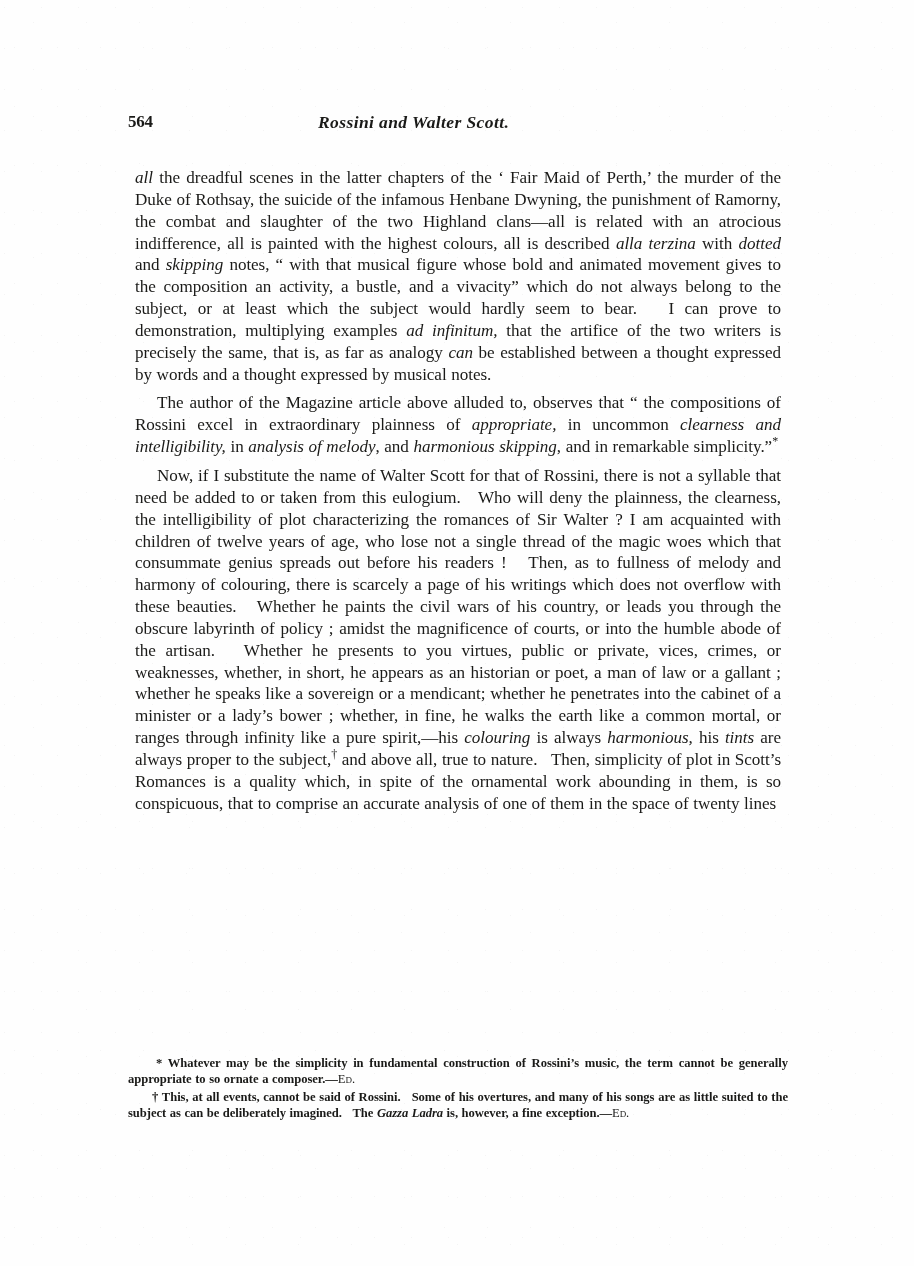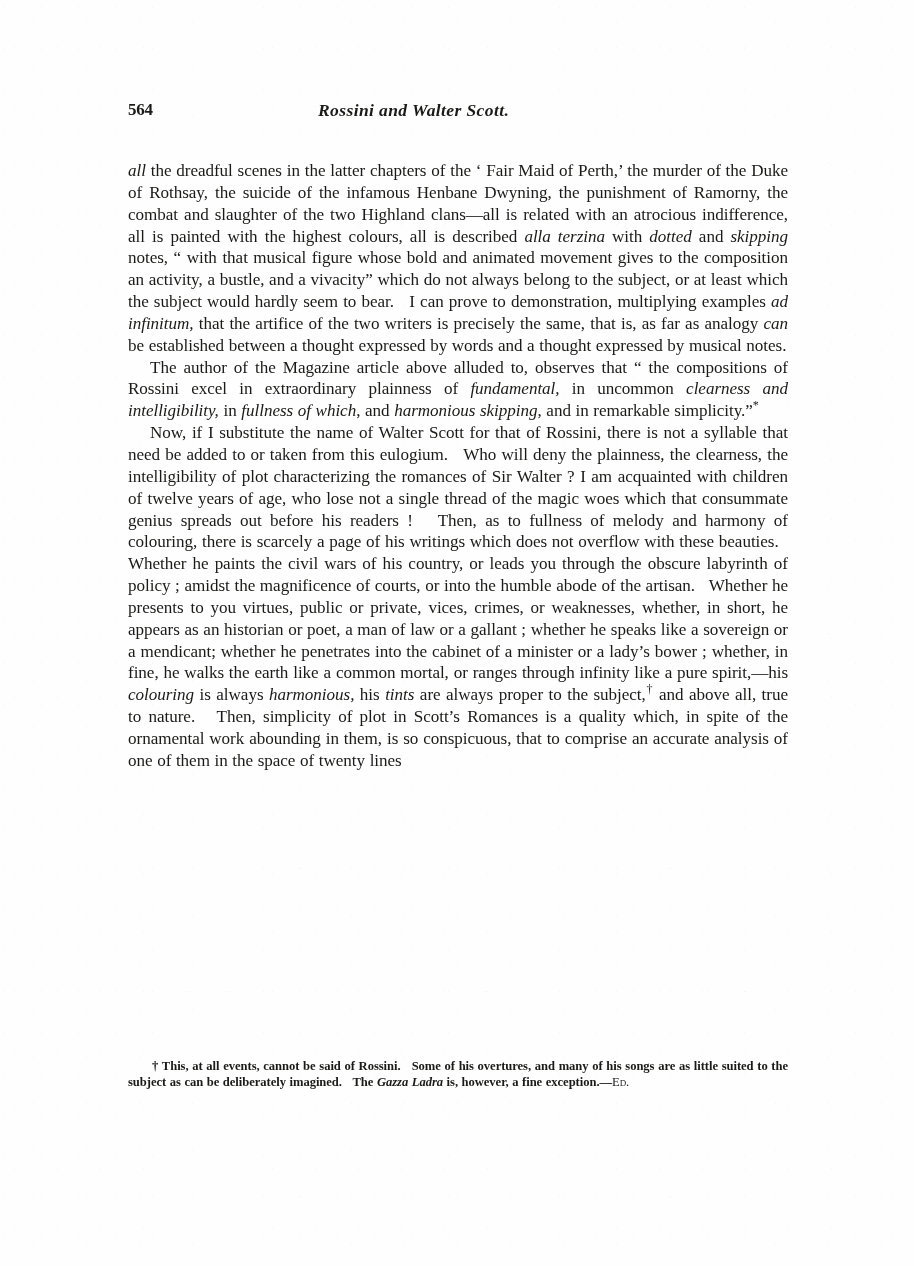--- a/index.html
+++ b/index.html
@@ -21,21 +21,21 @@
     left: 0; top: 0;
     width: 914px;
     height: 1266px;
     background: #fefefe;
   }
 
   
   .running-head {
     position: absolute;
     left: 128px;
-    top: 100px;
+    top: 112px;
     width: 658px;
     height: 24px;
   }
   .folio {
     position: absolute;
     left: 0;
     top: 0;
     font-size: 17px;
     font-weight: bold;
     letter-spacing: -0.2px;
@@ -52,21 +52,21 @@
 
   
   .body-block {
     position: absolute;
     left: 128px;
     top: 160px;
     width: 660px;
   }
 
   p.para {
-    margin: 0;
+    margin: 7px;
     font-size: 17.1px;
     line-height: 21.85px;
     text-align: justify;
     text-align-last: left;
     word-spacing: 0.4px;
     letter-spacing: -0.05px;
     -webkit-hyphens: none;
     hyphens: none;
   }
   p.para.indent {
@@ -134,22 +134,23 @@
 
 <div class="page">
 
   <div class="running-head">
     <span class="folio">564</span>
     <span class="head-title">Rossini and Walter Scott.</span>
   </div>
 
   <div class="body-block">
     <p class="para"><i>all</i> the dreadful scenes in the latter chapters of the ‘ Fair Maid of Perth,’ the murder of the Duke of Rothsay, the suicide of the infamous Henbane Dwyning, the punishment of Ramorny, the combat and slaughter of the two Highland clans—all is related with an atrocious indifference, all is painted with the highest colours, all is described <i>alla terzina</i> with <i>dotted</i> and <i>skipping</i> notes, “ with that musical figure whose bold and animated movement gives to the composition an activity, a bustle, and a vivacity” which do not always belong to the subject, or at least which the subject would hardly seem to bear. &nbsp; I can prove to demonstration, multiplying examples <i>ad infinitum,</i> that the artifice of the two writers is precisely the same, that is, as far as analogy <i>can</i> be established between a thought expressed by words and a thought expressed by musical notes.</p>
-    <p class="para indent">The author of the Magazine article above alluded to, observes that “ the compositions of Rossini excel in extraordinary plainness of <i>fundamental,</i> in uncommon <i>clearness and intelligibility,</i> in <i>fullness of which</i>, and <i>harmonious skipping</i>, and in remarkable simplicity.”<span class="sup">*</span></p>
+    <p class="para indent">The author of the Magazine article above alluded to, observes that “ the compositions of Rossini excel in extraordinary plainness of <i>appropriate,</i> in uncommon <i>clearness and intelligibility,</i> in <i>analysis of melody</i>, and <i>harmonious skipping</i>, and in remarkable simplicity.”<span class="sup">*</span></p>
     <p class="para indent">Now, if I substitute the name of Walter Scott for that of Rossini, there is not a syllable that need be added to or taken from this eulogium. &nbsp; Who will deny the plainness, the clearness, the intelligibility of plot characterizing the romances of Sir Walter ? I am acquainted with children of twelve years of age, who lose not a single thread of the magic woes which that consummate genius spreads out before his readers ! &nbsp; Then, as to fullness of melody and harmony of colouring, there is scarcely a page of his writings which does not overflow with these beauties. &nbsp; Whether he paints the civil wars of his country, or leads you through the obscure labyrinth of policy ; amidst the magnificence of courts, or into the humble abode of the artisan. &nbsp; Whether he presents to you virtues, public or private, vices, crimes, or weaknesses, whether, in short, he appears as an historian or poet, a man of law or a gallant ; whether he speaks like a sovereign or a mendicant; whether he penetrates into the cabinet of a minister or a lady’s bower ; whether, in fine, he walks the earth like a common mortal, or ranges through infinity like a pure spirit,—his <i>colouring</i> is always <i>harmonious,</i> his <i>tints</i> are always proper to the subject,<span class="sup">†</span> and above all, true to nature. &nbsp; Then, simplicity of plot in Scott’s Romances is a quality which, in spite of the ornamental work abounding in them, is so conspicuous, that to comprise an accurate analysis of one of them in the space of twenty lines</p>
   </div>
 
   <div class="footnotes">
+    <p class="fn first"><span class="fnmark">*</span> Whatever may be the simplicity in fundamental construction of Rossini’s music, the term cannot be generally appropriate to so ornate a composer.—<span class="smallcaps">Ed.</span></p>
     <p class="fn second"><span class="fnmark">†</span> This, at all events, cannot be said of Rossini. &nbsp; Some of his overtures, and many of his songs are as little suited to the subject as can be deliberately imagined. &nbsp; The <i>Gazza Ladra</i> is, however, a fine exception.—<span class="smallcaps">Ed.</span></p>
   </div>
 
   <div class="grain"></div>
 </div>
 
 </body></html>

